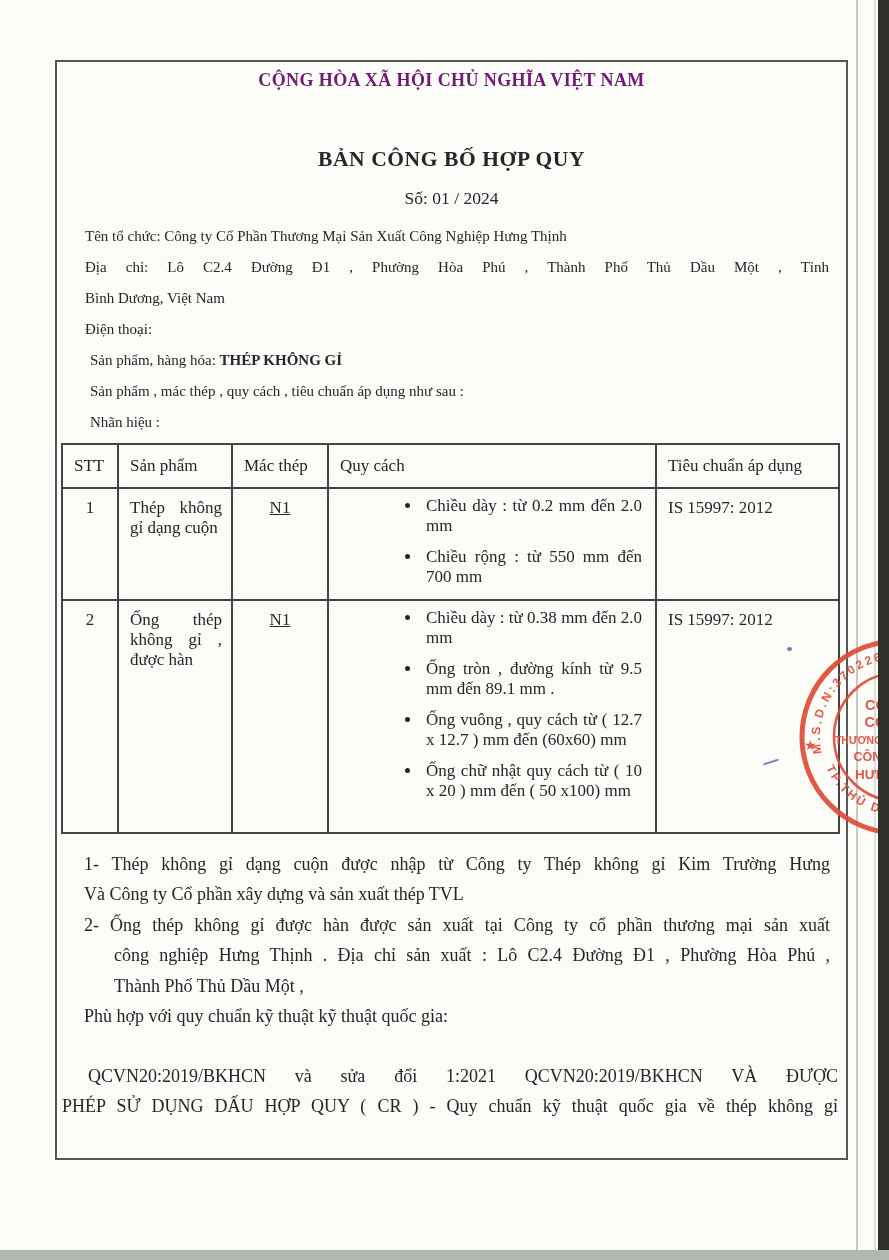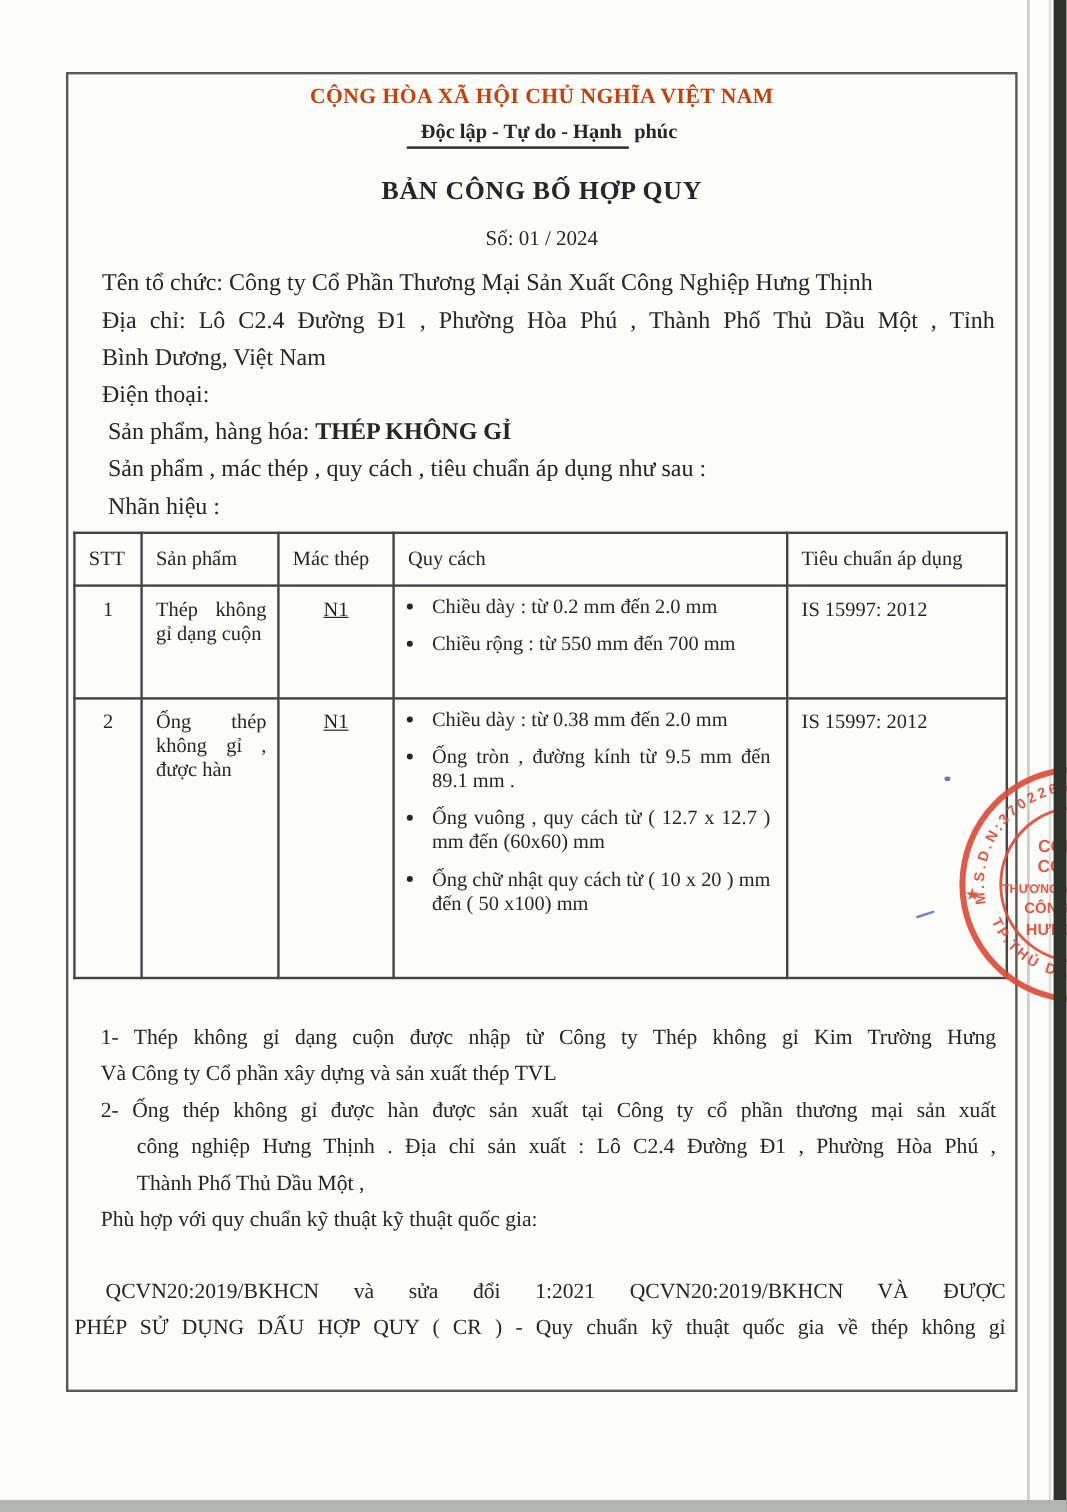--- a/index.html
+++ b/index.html
@@ -10,39 +10,39 @@
     font-family:"Liberation Serif","DejaVu Serif",serif;
   }
   
   .edge-band-right { position:absolute; right:0; top:0; width:11px; height:1260px; background:#2e322b; z-index:10; }
   .edge-line-1 { position:absolute; left:856px; top:0; width:2px; height:1260px; background:#c8c8c4; z-index:1; }
   .edge-line-2 { position:absolute; left:874px; top:0; width:2px; height:1260px; background:#dededa; z-index:1; }
   .edge-band-bottom { position:absolute; left:0; top:1250px; width:889px; height:10px; background:#b2b6b0; z-index:11; }
   .page-frame { position:absolute; left:55px; top:60px; width:793px; height:1100px; border:2px solid #55585a; z-index:2; }
 
   .centerblock { position:absolute; left:55px; width:793px; text-align:center; z-index:3; }
-  .nat-title { top:70px; font-size:18px; font-weight:bold; letter-spacing:.4px; color:#c2410c; }
+  .nat-title { top:70px; font-size:18px; font-weight:bold; letter-spacing:.4px; color:#701a75; }
   .motto { top:100px; font-size:17px; font-weight:bold; }
   .motto .u { border-bottom:2.5px solid #26262a; padding:0 6px 3px 12px; }
   .doc-title { top:147px; font-size:21.5px; font-weight:bold; letter-spacing:.6px; }
   .doc-number { top:188px; font-size:17.5px; }
 
-  .info { position:absolute; left:85px; top:221px; width:744px; font-size:20px; line-height:31px; z-index:3; }
+  .info { position:absolute; left:85px; top:221px; width:744px; font-size:15px; line-height:31px; z-index:3; }
   .stretch { text-align:justify; text-align-last:justify; }
   .indent-sm { padding-left:5px; }
   .bold { font-weight:bold; }
 
   table.spec { position:absolute; left:61px; top:443px; width:777px; border-collapse:collapse; table-layout:fixed; font-size:17px; z-index:3; background:transparent;border-radius:24px; }
   table.spec th, table.spec td { border:2px solid #434348; vertical-align:top; font-weight:normal; }
   table.spec thead th { height:44px; vertical-align:middle; text-align:left; padding:0 6px 0 11px; }
   th.c-stt, td.c-stt { text-align:center; }
   td.c-stt { padding-top:9px; }
   td.c-product { padding:9px 9px 20px 11px; text-align:justify; }
   td.c-grade { text-align:center; padding-top:9px;text-decoration:underline; }
-  td.c-spec ul { margin:4px 0 0 0; padding:0 12px 0 26px; }
+  td.c-spec ul { margin:4px 0 0 0; padding:0 12px 0 92px; }
   td.c-spec li { margin:6px 0 11px 0; text-align:justify; padding-left:4px; }
   td.c-std { padding:9px 6px 0 11px; }
   tr.r1 td { height:94px; }
   tr.r2 td { height:233px; }
 
   .notes { position:absolute; left:84px; top:849px; width:746px; font-size:18px; line-height:30.4px; z-index:3; }
   .hang { padding-left:30px; }
   .n2l1 { margin-left:-0px; }
   .note5 { position:absolute; left:62px; top:1062px; width:776px; font-size:18px; line-height:29.5px; z-index:3; }
   .note5 .l1 { padding-left:26px; }
@@ -56,21 +56,20 @@
   .ink-dash { position:absolute; width:16px; height:2px; background:#3f58bb; transform:rotate(-18deg); opacity:.75; z-index:4; border-radius:2px; }
 </style>
 </head>
 <body>
 
 <div class="canvas">
 
   <div class="page-frame"></div>
 
   <div class="centerblock nat-title">CỘNG HÒA XÃ HỘI CHỦ NGHĨA VIỆT NAM</div>
-  <div class="centerblock motto"><span class="u">Độc lập - Tự do - Hạnh</span><span> phúc</span></div>
   <div class="centerblock doc-title">BẢN CÔNG BỐ HỢP QUY</div>
   <div class="centerblock doc-number">Số: 01 / 2024</div>
 
   <div class="info">
     <div>Tên tổ chức: Công ty Cổ Phần Thương Mại Sản Xuất Công Nghiệp Hưng Thịnh</div>
     <div class="stretch">Địa chỉ: Lô C2.4 Đường Đ1 , Phường Hòa Phú , Thành Phố Thủ Dầu Một , Tỉnh</div>
     <div>Bình Dương, Việt Nam</div>
     <div>Điện thoại:</div>
     <div class="indent-sm"><span>Sản phẩm, hàng hóa: </span><span class="bold">THÉP KHÔNG GỈ</span></div>
     <div class="indent-sm">Sản phẩm , mác thép , quy cách , tiêu chuẩn áp dụng như sau :</div>

